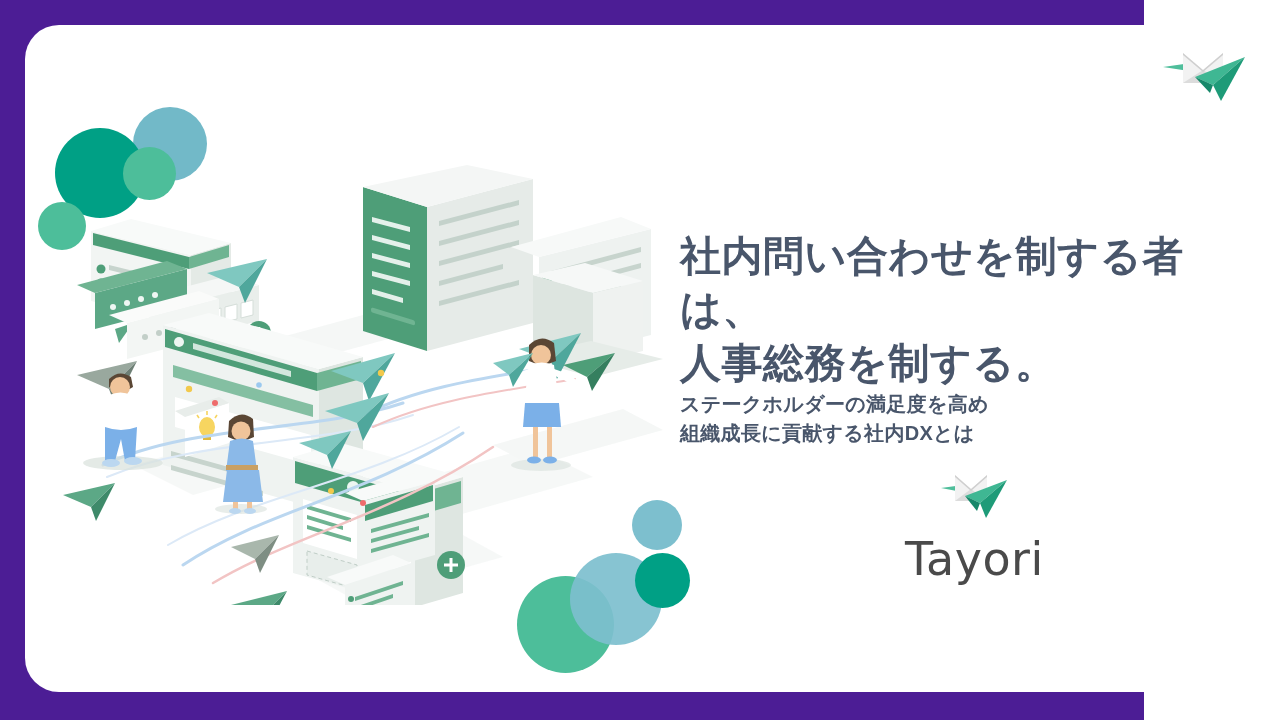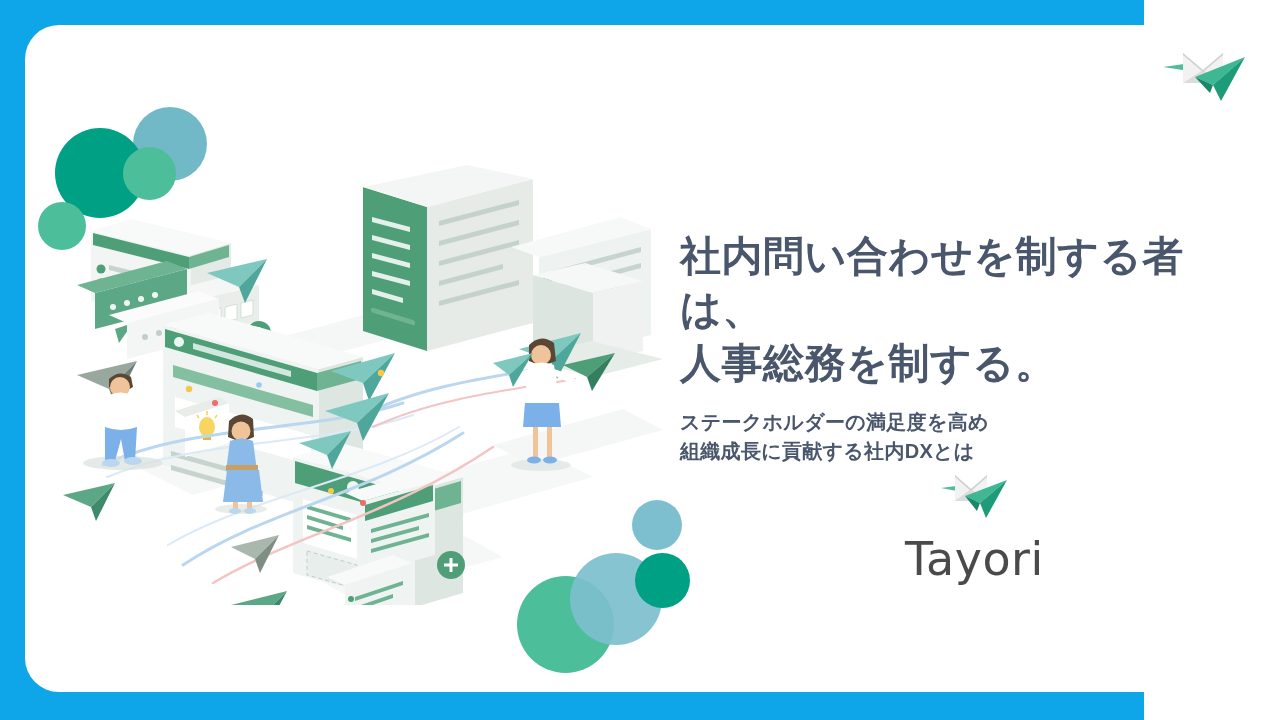--- a/index.html
+++ b/index.html
@@ -7,21 +7,21 @@
   html, body {
     width:1280px; height:720px;
     font-family:"Liberation Sans", sans-serif;
     overflow:hidden;
   }
 
   
   .slide {
     position:relative;
     width:1144px; height:720px;
-    background:#0ea5e9;
+    background:#4c1d95;
   }
   .card {
     position:absolute;
     left:25px; top:25px;
     width:1230px; height:667px;
     background:#ffffff;
     border-radius:34px;
     overflow:hidden;
   }
 
@@ -60,21 +60,20 @@
   }
   .headline {
     font-size:41px;
     font-weight:bold;
     line-height:1.30;
     color:#49566B;
     letter-spacing:0.5px;
     white-space:pre-line;
   }
   .subhead {
-    margin-top:18px;
     font-size:20px;
     font-weight:bold;
     line-height:1.45;
     color:#49566B;
     letter-spacing:0.3px;
     white-space:pre-line;
   }
 
   
   .brand {

